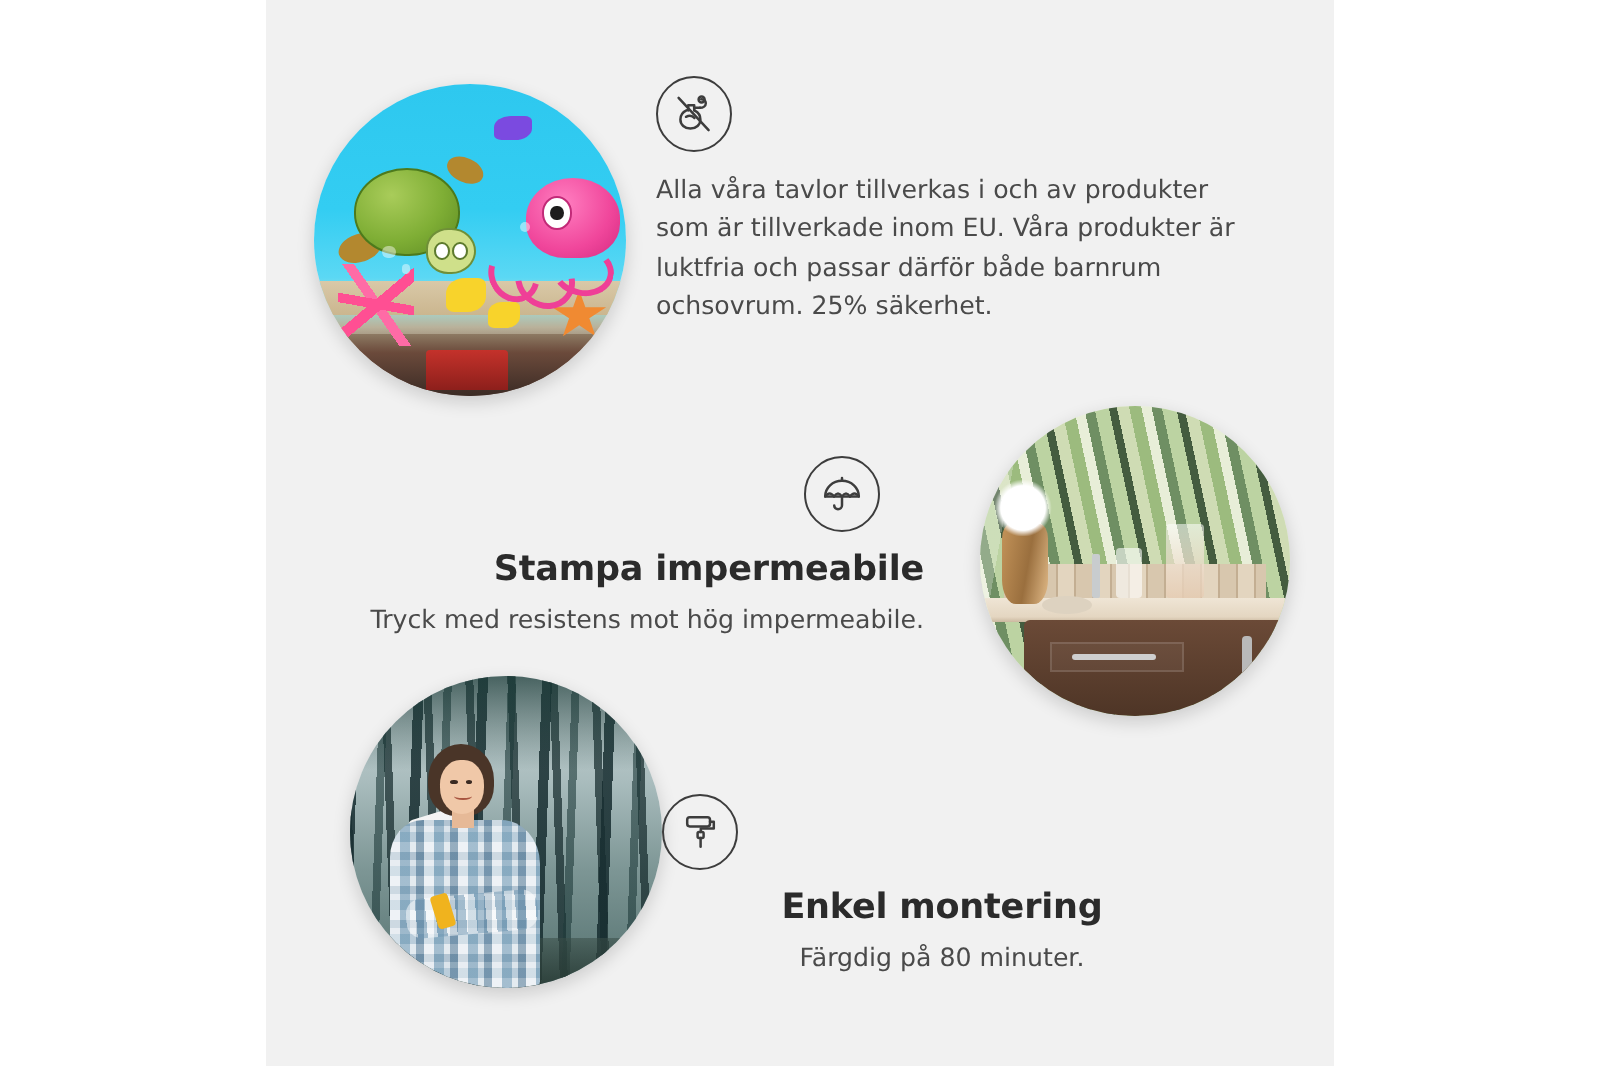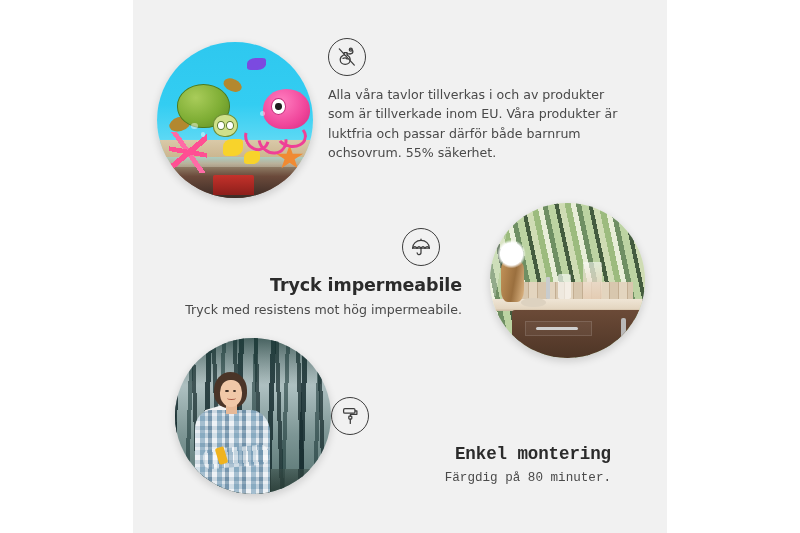--- a/index.html
+++ b/index.html
@@ -294,21 +294,21 @@
   #feature-odorless { left:328px; top:38px; width:296px; text-align:left; }
   #feature-odorless .icon-circle { margin-bottom:9px; }
   #feature-odorless .feat-title { margin-bottom:5px; }
 
   
   #feature-waterproof { left:175px; top:228px; width:287px; text-align:right; }
   #feature-waterproof .icon-circle { margin-left:auto; margin-bottom:9px; margin-right:22px; }
   #feature-waterproof .feat-title { margin-bottom:3px; }
 
   
-  #feature-easy { left:331px; top:397px; width:280px; text-align:right;font-family:Liberation Mono, monospace; }
+  #feature-easy { left:331px; top:397px; width:280px; text-align:center; }
   #feature-easy .icon-circle { margin-bottom:9px; }
   #feature-easy .feat-title { margin-bottom:3px; }
 </style>
 </head>
 <body>
 
 <div id="canvas">
 
   <div class="panel"></div>
 
@@ -378,36 +378,36 @@
       <svg width="24" height="24" viewBox="0 0 24 24" fill="none" stroke="#3d3d3d" stroke-width="1.25" stroke-linecap="round" stroke-linejoin="round">
         <path d="M8.2 10.2 C6.3 11.1 5.2 12.8 5.2 14.8 C5.2 17.4 7.3 19.3 10.2 19.3 C13.1 19.3 15.2 17.4 15.2 14.8 C15.2 12.9 14.2 11.2 12.4 10.3"></path>
         <path d="M9.1 10.3 L9.1 7.6 L12.1 7.6 L12.1 10.3"></path>
         <path d="M12.1 8.9 L15.0 8.9"></path>
         <path d="M15.0 8.9 C16.6 8.9 17.9 7.9 17.9 6.6 C17.9 5.4 16.9 4.6 15.6 4.6"></path>
         <circle cx="15.8" cy="4.7" r="1.5"></circle>
         <path d="M8.0 13.4 C9.5 12.6 11.2 12.8 12.2 14.0"></path>
         <path d="M4.3 3.9 L19.3 20.1"></path>
       </svg>
     </div>
-    <div class="feat-body">Alla våra tavlor tillverkas i och av produkter som är tillverkade inom EU. Våra produkter är luktfria och passar därför både barnrum ochsovrum. 55% säkerhet.</div>
+    <div class="feat-body">Alla våra tavlor tillverkas i och av produkter som är tillverkade inom EU. Våra produkter är luktfria och passar därför både barnrum ochsovrum. 25% säkerhet.</div>
   </div>
 
   <div class="feature" id="feature-waterproof">
     <div class="icon-circle">
       <svg width="24" height="24" viewBox="0 0 24 24" fill="none" stroke="#3d3d3d" stroke-width="1.25" stroke-linecap="round" stroke-linejoin="round">
         <path d="M3.6 13.2 C3.6 8.8 7.3 5.4 12 5.4 C16.7 5.4 20.4 8.8 20.4 13.2 Z"></path>
         <path d="M3.6 13.2 C5.0 11.2 6.6 11.2 8.0 13.2"></path>
         <path d="M8.0 13.2 C9.4 11.2 10.6 11.2 12 13.2"></path>
         <path d="M12 13.2 C13.4 11.2 14.6 11.2 16.0 13.2"></path>
         <path d="M16.0 13.2 C17.4 11.2 19.0 11.2 20.4 13.2"></path>
         <path d="M12 5.4 L12 4.0"></path>
         <path d="M12 13.2 L12 17.6 C12 18.8 11.1 19.6 10.0 19.6 C8.9 19.6 8.1 18.8 8.1 17.8"></path>
       </svg>
     </div>
-    <div class="feat-title">Tryck impermeabile</div>
+    <div class="feat-title">Stampa impermeabile</div>
     <div class="feat-body">Tryck med resistens mot hög impermeabile.</div>
   </div>
 
   <div class="feature" id="feature-easy">
     <div class="icon-circle">
       <svg width="24" height="24" viewBox="0 0 24 24" fill="none" stroke="#3d3d3d" stroke-width="1.25" stroke-linecap="round" stroke-linejoin="round">
         <rect x="5.6" y="4.6" width="11.4" height="4.6" rx="1.3"></rect>
         <path d="M17.0 6.9 L18.9 6.9 L18.9 10.3 L12.4 10.3 L12.4 12.0"></path>
         <rect x="10.8" y="12.0" width="3.0" height="3.0" rx="0.7"></rect>
         <path d="M12.3 15.0 L12.3 19.4"></path>

